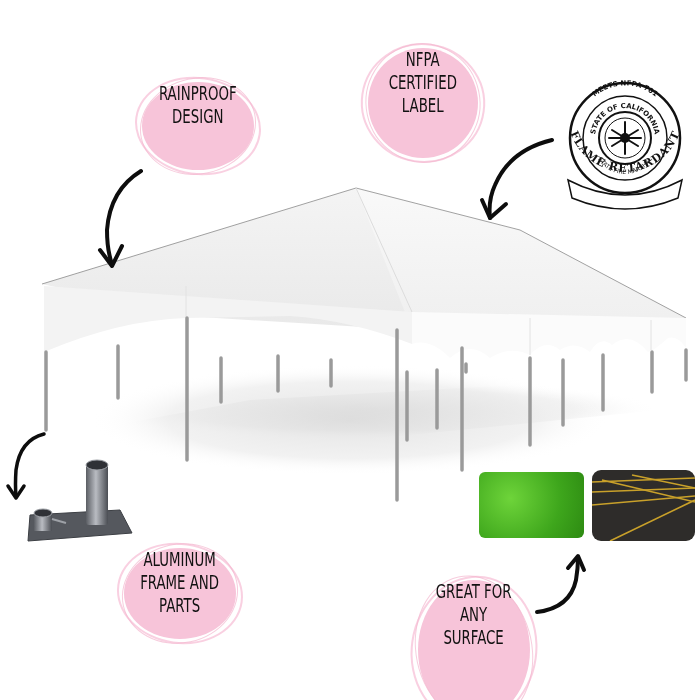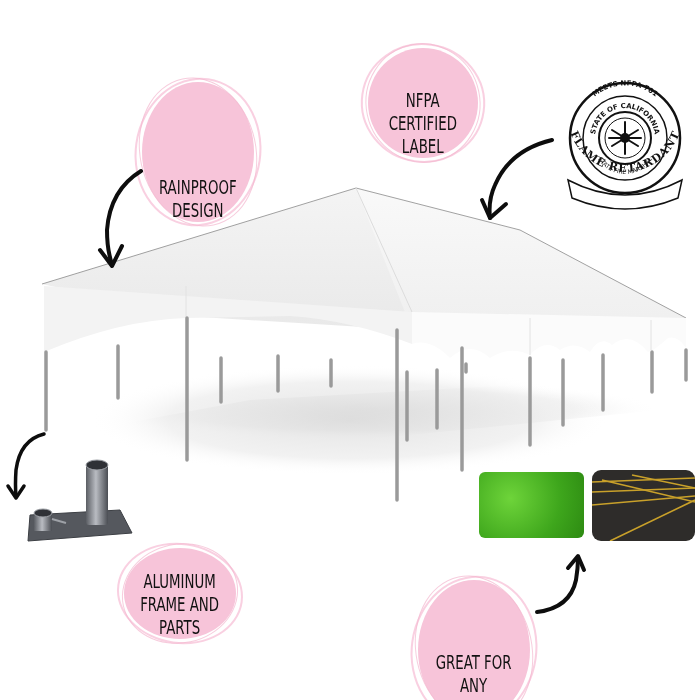--- a/index.html
+++ b/index.html
@@ -1,18 +1,18 @@
 <!DOCTYPE html>
 <html><head>
 <meta charset="utf-8">
 <style>
   html, body { margin:0; padding:0; }
   body { width:700px; height:700px; background:#ffffff; position:relative; overflow:hidden; font-family:"DejaVu Sans", sans-serif; }
   .abs { position:absolute; }
-  .badge { position:absolute; border-radius:50%; background:#f7c4d9; display:flex; align-items:flex-end; justify-content:center; text-align:center; }
+  .badge { position:absolute; border-radius:50%; background:#f7c4d9; display:flex; align-items:flex-start; justify-content:center; text-align:center; }
   .badge::before { content:""; position:absolute; inset:-6px; border-radius:50%; border:2px solid #f7c4d9; opacity:.8; transform:rotate(8deg) scale(1.02,0.98); }
   .badge::after { content:""; position:absolute; inset:-3px; border-radius:50%; border:1.5px solid #f3b7cf; opacity:.7; transform:rotate(-12deg) scale(0.99,1.03); }
   .badge-text { font-family:"DejaVu Sans Condensed","DejaVu Sans", sans-serif; font-stretch:condensed; color:#111; font-size:19px; line-height:23px; letter-spacing:0px; transform:scaleX(0.78); white-space:pre-line; position:relative; z-index:2; }
   svg { display:block; }
 </style>
 </head>
 <body>
 
 <svg class="abs" style="left:0;top:0" width="700" height="700" viewBox="0 0 700 700">
   <defs>
@@ -58,21 +58,21 @@
     <line x1="462" y1="348" x2="462" y2="470"></line>
     <line x1="466" y1="372" x2="466" y2="364"></line>
     <line x1="530" y1="358" x2="530" y2="445"></line>
     <line x1="563" y1="360" x2="563" y2="425"></line>
     <line x1="603" y1="355" x2="603" y2="410"></line>
     <line x1="652" y1="352" x2="652" y2="392"></line>
     <line x1="686" y1="350" x2="686" y2="380"></line>
   </g>
 </svg>
 
-<div class="badge" style="left:142px;top:82px;width:112px;height:140px;">
+<div class="badge" style="left:142px;top:82px;width:112px;height:88px;">
   <span class="badge-text">RAINPROOF
 DESIGN</span>
 </div>
 
 <div class="badge" style="left:368px;top:48px;width:110px;height:110px;">
   <span class="badge-text">NFPA
 CERTIFIED
 LABEL</span>
 </div>
 

